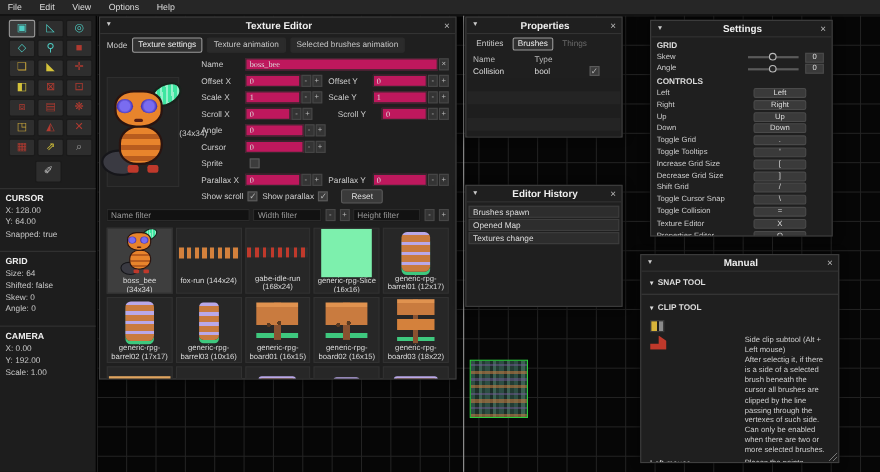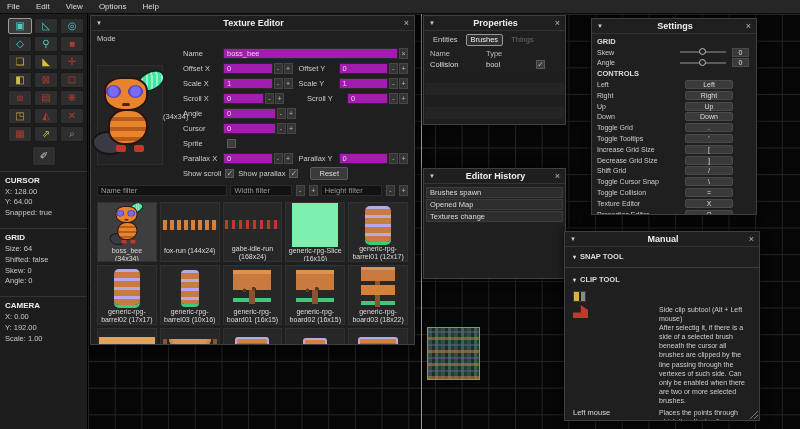--- a/index.html
+++ b/index.html
@@ -54,22 +54,22 @@
   .te-tab.selected { border-color:#9a9a9a; background:#313131; color:#eee; }
   .te-body { display:flex; gap:8px; padding:2px 6px 0 6px; }
   .te-preview { width:78px; display:flex; flex-direction:row; align-items:center; }
   .preview-box { width:76px; height:100px; background:#232323; border:1px solid #2e2e2e;
      display:flex; align-items:center; justify-content:center; }
   .preview-caption { font-size:7.5px; color:#ccc; margin-top:3px; }
   .te-fields { flex:1; }
   .f-row { display:flex; align-items:center; height:13px; margin-bottom:2px; font-size:7.5px; }
   .f-col { flex:1; display:flex; align-items:center; }
   .f-label { width:40px; color:#ccc; }
-  .f-input { flex:1; height:11px; background:#a21caf; border:1px solid #2a2a2a;
-     color:#ddd; display:flex; align-items:center; padding:0 3px; }
+  .f-input { flex:1; height:11px; background:#be185d; border:1px solid #2a2a2a;
+     color:#ddd; display:flex; align-items:center; padding:0 3px;font-family:Liberation Serif, serif; }
   .mini-btn { width:9px; height:11px; margin-left:1px; background:#343434; border:1px solid #474747;
      color:#bbb; font-size:7px; display:flex; align-items:center; justify-content:center; }
   .cb { width:9px; height:9px; background:#3c3c3c; border:1px solid #5a5a5a; font-size:8px;
      color:#b5b5b5; line-height:8px; text-align:center; margin:0 4px; }
   .reset-btn { background:#3a3a3a; border:1px solid #5a5a5a; border-radius:2px;
      font-size:7.5px; color:#ddd; padding:1px 8px; margin-left:8px; }
   .filter-row { display:flex; align-items:center; gap:3px; padding:3px 6px; }
   .filter-input { height:11px; background:#121212; border:1px solid #2a2a2a; color:#999;
      font-size:7.5px; display:flex; align-items:center; padding:0 3px; }
   .tex-grid { display:grid; grid-template-columns:repeat(5,1fr); grid-auto-rows:60px;
@@ -170,21 +170,21 @@
   .set-header { font-weight:bold; color:#ddd; font-size:7.5px; }
   .key-btn { width:48px; height:9px; background:#3a3a3a; border:1px solid #4a4a4a; border-radius:2px;
      font-size:7px; color:#ddd; display:flex; align-items:center; justify-content:center; margin-right:18px; }
   .slider { width:46px; height:2px; background:#5a5a5a; position:relative; margin-right:6px; }
   .slider .knob { position:absolute; left:19px; top:-3px; width:7px; height:7px; border-radius:50%;
      background:#242424; border:1px solid #bbb; }
   .slider-val { width:17px; height:9px; background:#3a3a3a; border:1px solid #4a4a4a;
      font-size:7px; color:#ddd; display:flex; align-items:center; justify-content:center; margin-right:2px; }
 
   
-  #manual { left:564px; top:231px; width:196px; height:190px; }
+  #manual { left:582px; top:231px; width:181px; height:190px; }
   .man-section { display:flex; align-items:center; gap:4px; font-size:7.5px; font-weight:bold;
      color:#ddd; padding:5px 8px 4px 8px; }
   .man-divider { height:1px; background:#3a3a3a; margin:2px 0; }
   .man-row { display:flex; padding:3px 8px 0 8px; }
   .man-left { width:86px; font-size:7.5px; color:#ddd; }
   .man-right { flex:1; font-size:7px; line-height:1.3; color:#cfcfcf; white-space:pre-line; }
   .icon-split-clip { width:13px; height:11px; border:1px solid #3a3a3a;
      background:linear-gradient(90deg,#d8b43a 0 5px,#1f1f1f 5px 7px,#8a8a8a 7px); }
   .icon-side-clip { width:15px; height:13px; background:#c0392b;
      clip-path:polygon(0 100%, 100% 100%, 100% 38%, 52% 0, 52% 58%, 0 58%); }
@@ -301,20 +301,25 @@
   </div>
 
   <div class="panel" id="texture-editor">
     <div class="panel-title-bar">
       <span class="collapse-arrow">▼</span>
       <span class="panel-title">Texture Editor</span>
       <span class="close-x">×</span>
     </div>
     <div class="te-mode-row">
       <span>Mode</span>
+      <span id="te-tabs" style="display:flex;gap:4px;">
+          <span class="te-tab selected">Texture settings</span>
+          <span class="te-tab">Texture animation</span>
+          <span class="te-tab">Selected brushes animation</span>
+        </span>
     </div>
     <div class="te-body">
       <div class="te-preview">
         <div class="preview-box">
           <div class="bee">
             <div class="tail"></div>
               <div class="body"></div>
               <div class="wing"></div>
             <div class="head"></div>
               <div class="eye l"></div>

